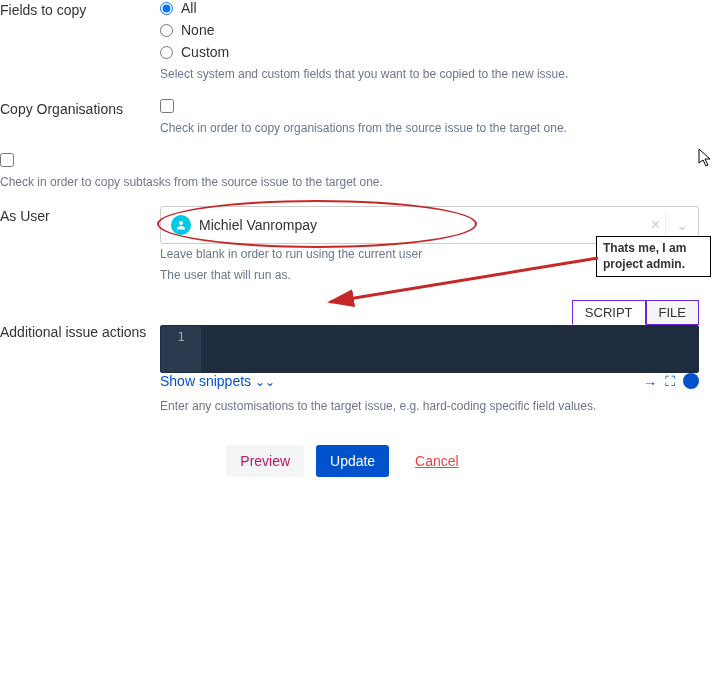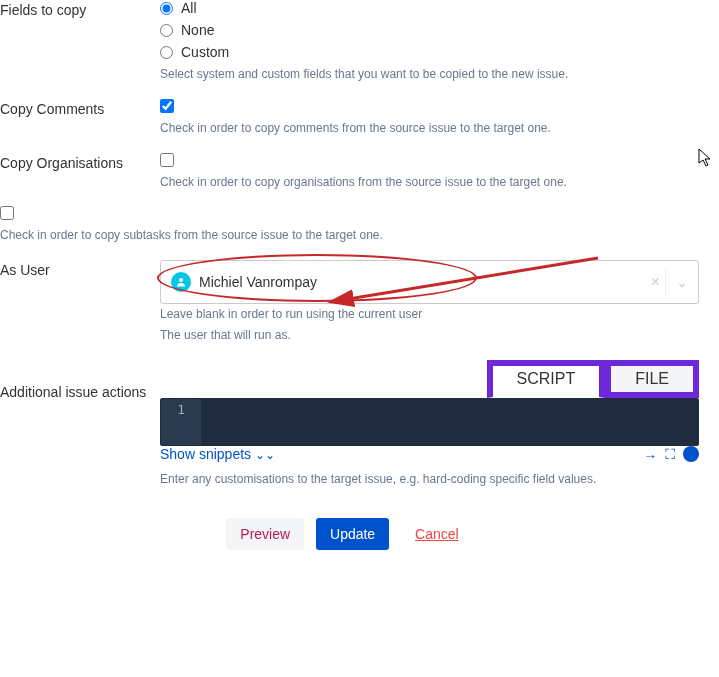--- a/index.html
+++ b/index.html
@@ -5,30 +5,30 @@
   * { box-sizing: border-box; margin: 0; padding: 0; }
   body { font-family: -apple-system, BlinkMacSystemFont, "Segoe UI", Arial, sans-serif; font-size: 14px; color: #333; background: #fff; width: 719px; }
   .form { padding: 0 20px 30px 0; }
   .row { display: flex; margin-bottom: 16px; }
   .label-col { width: 160px; text-align: left; padding-right: 12px; padding-top: 2px; color: #333; }
   .field-col { flex: 1; }
   .radio-row { display: flex; align-items: center; margin-bottom: 6px; }
   .radio-row input[type=radio] { margin-right: 8px; }
   .help { color: #6b778c; font-size: 12px; margin-top: 4px; line-height: 1.4; }
   .chk { width: 14px; height: 14px; }
-  .user-select { position: relative; border: 1px solid #ccc; border-radius: 3px; height: 44px; display: flex; align-items: center; padding: 0 60px 0 10px; }
+  .user-select { position: relative; border: 1px solid #ccc; border-radius: 3px; height: 38px; display: flex; align-items: center; padding: 0 60px 0 10px; }
   .user-avatar { width: 20px; height: 20px; border-radius: 50%; background: #00c7e5; margin-right: 8px; display: flex; align-items: center; justify-content: center; }
   .user-avatar svg { width: 12px; height: 12px; fill: #fff; }
   .clear-x { position: absolute; right: 38px; top: 50%; transform: translateY(-50%); color: #ccc; font-size: 16px; cursor: pointer; }
   .chev { position: absolute; right: 10px; top: 50%; transform: translateY(-50%); color: #ccc; border-left: 1px solid #eee; padding-left: 10px; height: 26px; display: flex; align-items: center; }
   .user-ellipse { position: absolute; left: -4px; top: -7px; width: 320px; height: 48px; border: 2px solid #c62828; border-radius: 50%/50%; pointer-events: none; }
   .callout-box { position: absolute; right: 8px; top: 236px; width: 115px; border: 1px solid #000; background: #fff; padding: 4px 6px; font-size: 12px; font-weight: bold; line-height: 1.3; }
   .arrow-svg { position: absolute; left: 320px; top: 250px; pointer-events: none; }
   .tabs { display: flex; justify-content: flex-end; margin-bottom: 0; }
-  .tab { border: 6px solid #6d28d9; padding: 4px 24px; font-size: 16px; background: #f4f5f7; cursor: pointer; }
+  .tab { border: 1px solid #6d28d9; padding: 4px 12px; font-size: 13px; background: #f4f5f7; cursor: pointer; }
   .tab.active { background: #fff; border-bottom: 1px solid #fff; position: relative; z-index: 1; }
   .code-area { background: #1f2c3d; height: 48px; display: flex; border: 1px solid #1f2c3d; border-radius: 2px; position: relative; }
   .gutter { width: 40px; background: #2a3a4f; color: #aaa; text-align: center; padding-top: 4px; font-size: 12px; font-family: monospace; }
   .code-body { flex: 1; }
   .snippet-row { display: flex; justify-content: space-between; align-items: center; }
   .snippet-link { color: #0052cc; cursor: pointer; font-size: 14px; }
   .snippet-link .sch { font-size: 12px; margin-left: 4px; }
   .snippet-icons { display: flex; gap: 8px; align-items: center; }
   .snippet-icons span { color: #0052cc; cursor: pointer; font-size: 14px; }
   .help-icon { width: 16px; height: 16px; border-radius: 50%; background: #0052cc; color: #fff; display: inline-flex; align-items: center; justify-content: center; font-size: 11px; font-weight: bold; }
@@ -58,27 +58,20 @@
         <span>None</span>
       </div>
       <div class="radio-row">
         <input type="radio" name="ftc" style="">
         <span>Custom</span>
       </div>
       <div class="help">Select system and custom fields that you want to be copied to the new issue.</div>
     </div>
   </div>
 
-  <div class="row">
-    <div class="label-col">Copy Comments</div>
-    <div class="field-col">
-      <input type="checkbox" class="chk" checked="" style="">
-      <div class="help">Check in order to copy comments from the source issue to the target one.</div>
-    </div>
-  </div>
 
   <div class="row">
     <div class="label-col">Copy Organisations</div>
     <div class="field-col">
       <input type="checkbox" class="chk" style="">
       <div class="help">Check in order to copy organisations from the source issue to the target one.</div>
     </div>
   </div>
 
   <div class="row">
@@ -133,20 +126,24 @@
     </div>
   </div>
 
 
   <div class="actions">
     <button class="btn btn-preview">Preview</button>
     <button class="btn btn-update">Update</button>
     <button class="btn btn-cancel">Cancel</button>
   </div>
 
+  <div class="callout-box">
+    <div>Thats me, I am</div>
+    <div>project admin.</div>
+  </div>
   <svg class="arrow-svg" width="290" height="70">
     <defs>
       <marker id="ah" markerWidth="10" markerHeight="10" refX="8" refY="3" orient="auto">
         <path d="M0,0 L0,6 L9,3 z" fill="#c62828"></path>
       </marker>
     </defs>
     <line x1="278" y1="8" x2="10" y2="52" stroke="#c62828" stroke-width="3" marker-end="url(#ah)"></line>
   </svg>
 
   <svg style="position:absolute; left:698px; top:148px;" width="16" height="20">

